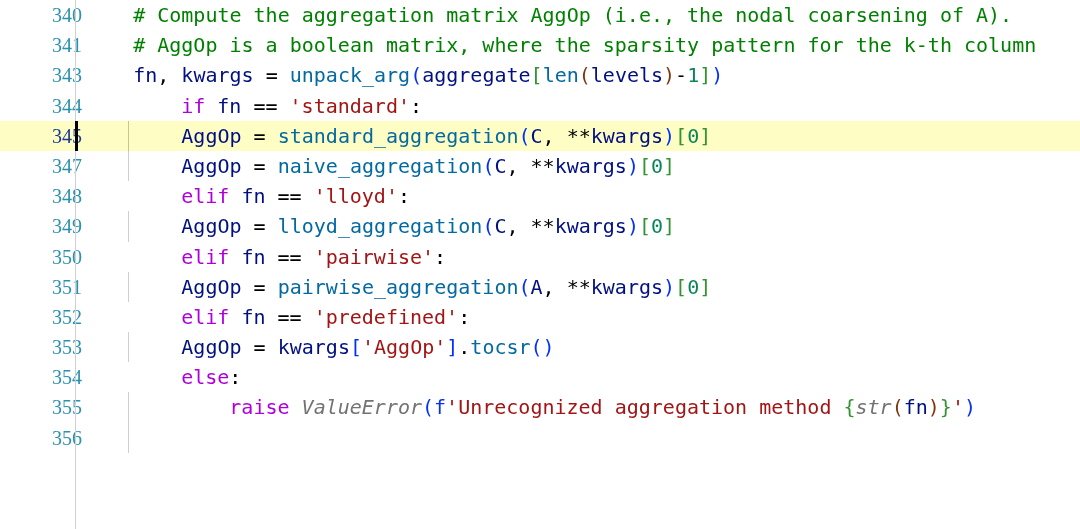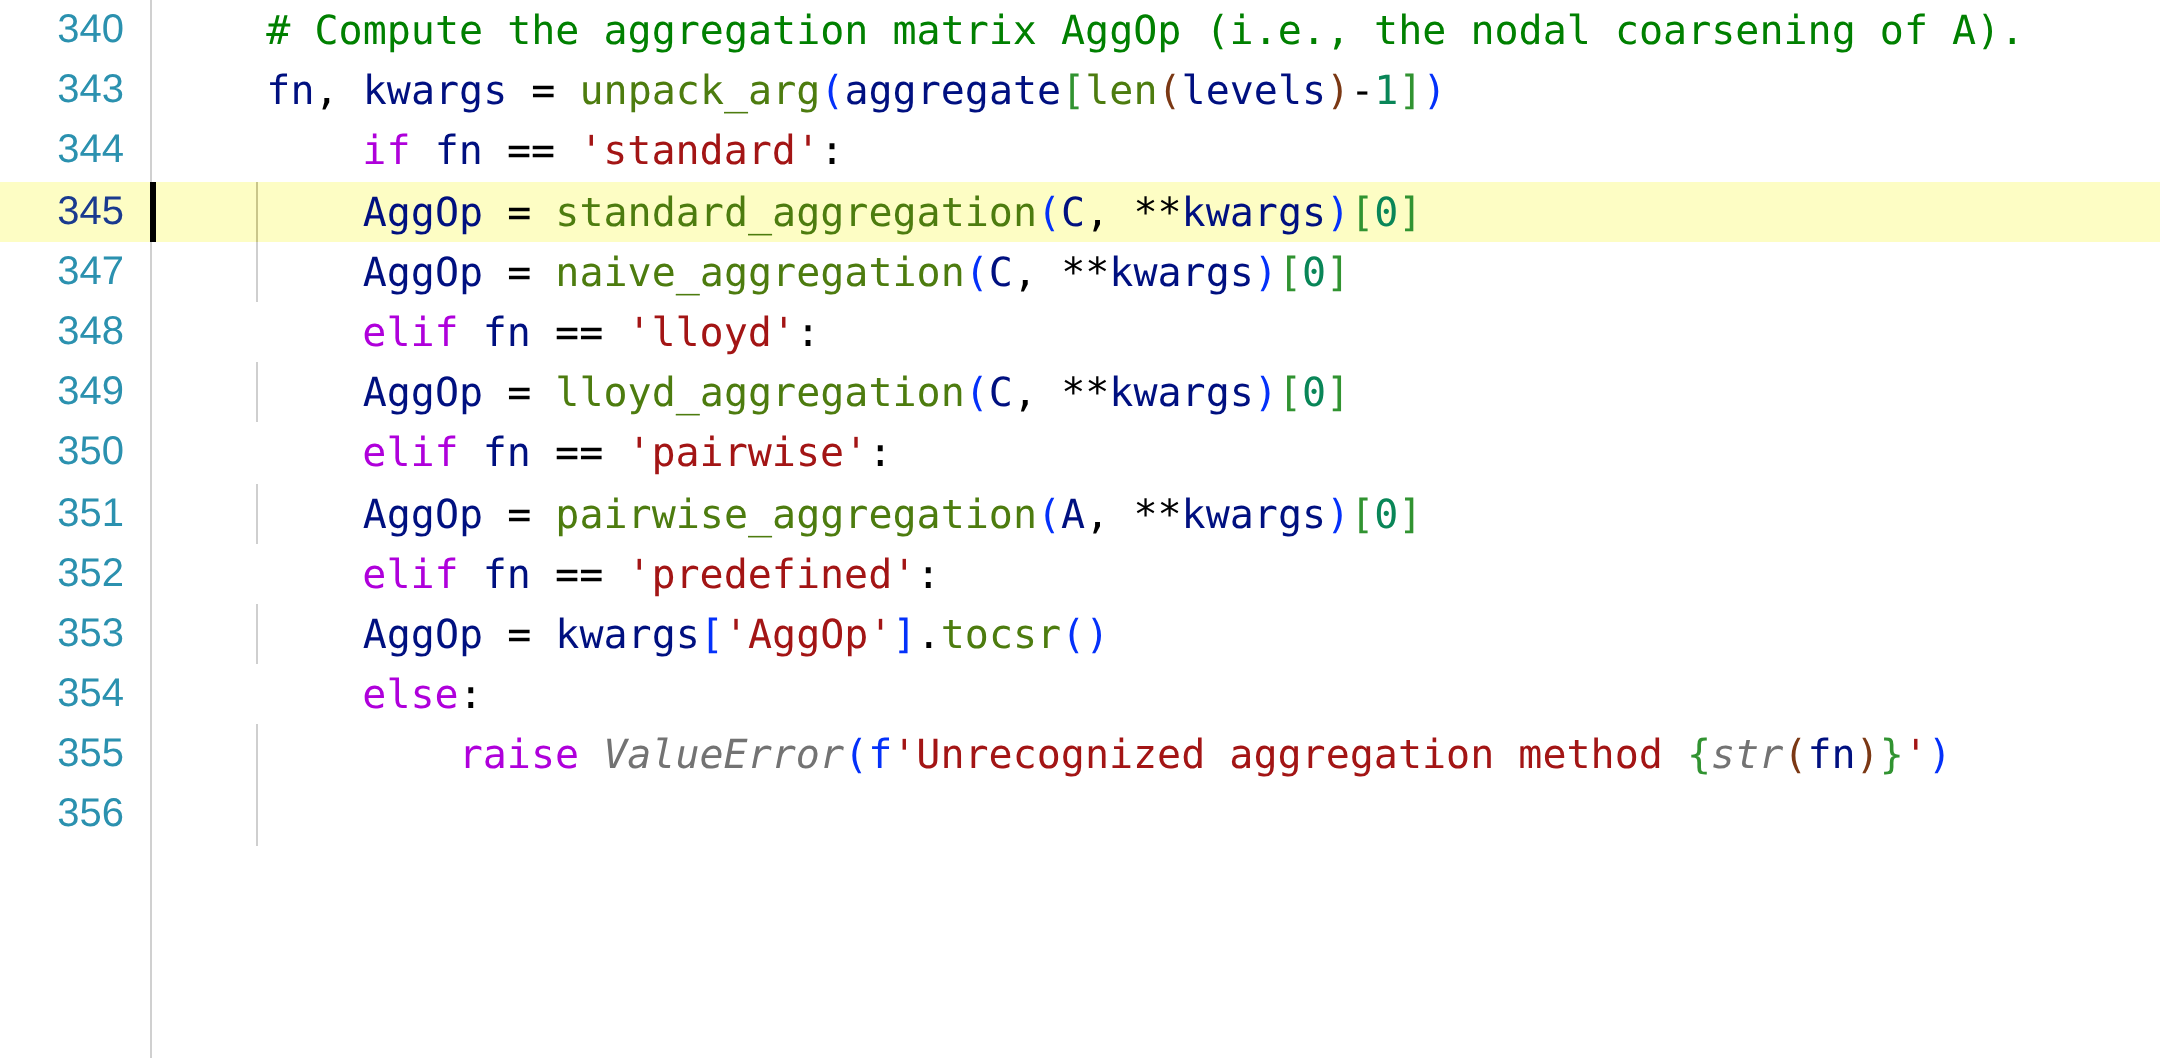--- a/index.html
+++ b/index.html
@@ -37,21 +37,22 @@
 
   .gutter {
     position: absolute;
     left: 0;
     top: 0;
     width: 62px;
     height: 100%;
     text-align: right;
     color: #2b91af;
     font-size: 20px;
-    font-family: Liberation Sans, sans-serif;
+    font-family: Liberation Serif, serif;
+    padding-left: 20px;
   }
 
   .code-line.active .gutter {
     color: #1a3a8f;
   }
 
   .gutter-sep {
     position: absolute;
     left: 75px;
     top: 0;
@@ -89,36 +90,37 @@
     left: 85px;
     top: 0;
     white-space: pre;
     color: #000000;
   }
 
   
   .t-com { color: #008000; }
   .t-kw  { color: #af00db; margin-left: 48px; }
   .t-var { color: #001080; }
-  .t-fn  { color: #4d7c0f; margin-top: 16px; }
+  .t-fn  { color: #0369a1; margin-top: 16px; }
   .t-str { color: #a31515; margin-top: 24px; }
   .t-num { color: #098658; }
   .t-op  { color: #000000; }
   .t-cls { color: #737373; font-style: italic; }
   .t-b1  { color: #0431fa; }
   .t-b2  { color: #319331; }
   .t-b3  { color: #7b3814; }
 </style>
 </head>
 <body>
 
 <div id="editor">
   <div class="gutter-sep"></div>
   <div id="lines-host">
       <div class="code-line"><div class="gutter">340</div><div class="code-text"><span class="t-com">    # Compute the aggregation matrix AggOp (i.e., the nodal coarsening of A).</span></div></div>
+      <div class="code-line"><div class="gutter">341</div><div class="code-text"><span class="t-com">    # AggOp is a boolean matrix, where the sparsity pattern for the k-th column</span></div></div>
       <div class="code-line"><div class="gutter">343</div><div class="code-text"><span class="t-op">    </span><span class="t-var">fn</span><span class="t-op">, </span><span class="t-var">kwargs</span><span class="t-op"> = </span><span class="t-fn">unpack_arg</span><span class="t-b1">(</span><span class="t-var">aggregate</span><span class="t-b2">[</span><span class="t-fn">len</span><span class="t-b3">(</span><span class="t-var">levels</span><span class="t-b3">)</span><span class="t-op">-</span><span class="t-num">1</span><span class="t-b2">]</span><span class="t-b1">)</span></div></div>
       <div class="code-line"><div class="gutter">344</div><div class="code-text"><span class="t-op">    </span><span class="t-kw">if</span><span class="t-op"> </span><span class="t-var">fn</span><span class="t-op"> == </span><span class="t-str">'standard'</span><span class="t-op">:</span></div></div>
       <div class="code-line active"><div class="cursor-bar"></div><div class="gutter">345</div><div class="indent-guide"></div><div class="code-text"><span class="t-op">        </span><span class="t-var">AggOp</span><span class="t-op"> = </span><span class="t-fn">standard_aggregation</span><span class="t-b1">(</span><span class="t-var">C</span><span class="t-op">, </span><span class="t-op">**</span><span class="t-var">kwargs</span><span class="t-b1">)</span><span class="t-b2">[</span><span class="t-num">0</span><span class="t-b2">]</span></div></div>
       <div class="code-line"><div class="gutter">347</div><div class="indent-guide"></div><div class="code-text"><span class="t-op">        </span><span class="t-var">AggOp</span><span class="t-op"> = </span><span class="t-fn">naive_aggregation</span><span class="t-b1">(</span><span class="t-var">C</span><span class="t-op">, </span><span class="t-op">**</span><span class="t-var">kwargs</span><span class="t-b1">)</span><span class="t-b2">[</span><span class="t-num">0</span><span class="t-b2">]</span></div></div>
       <div class="code-line"><div class="gutter">348</div><div class="code-text"><span class="t-op">    </span><span class="t-kw">elif</span><span class="t-op"> </span><span class="t-var">fn</span><span class="t-op"> == </span><span class="t-str">'lloyd'</span><span class="t-op">:</span></div></div>
       <div class="code-line"><div class="gutter">349</div><div class="indent-guide"></div><div class="code-text"><span class="t-op">        </span><span class="t-var">AggOp</span><span class="t-op"> = </span><span class="t-fn">lloyd_aggregation</span><span class="t-b1">(</span><span class="t-var">C</span><span class="t-op">, </span><span class="t-op">**</span><span class="t-var">kwargs</span><span class="t-b1">)</span><span class="t-b2">[</span><span class="t-num">0</span><span class="t-b2">]</span></div></div>
       <div class="code-line"><div class="gutter">350</div><div class="code-text"><span class="t-op">    </span><span class="t-kw">elif</span><span class="t-op"> </span><span class="t-var">fn</span><span class="t-op"> == </span><span class="t-str">'pairwise'</span><span class="t-op">:</span></div></div>
       <div class="code-line"><div class="gutter">351</div><div class="indent-guide"></div><div class="code-text"><span class="t-op">        </span><span class="t-var">AggOp</span><span class="t-op"> = </span><span class="t-fn">pairwise_aggregation</span><span class="t-b1">(</span><span class="t-var">A</span><span class="t-op">, </span><span class="t-op">**</span><span class="t-var">kwargs</span><span class="t-b1">)</span><span class="t-b2">[</span><span class="t-num">0</span><span class="t-b2">]</span></div></div>
       <div class="code-line"><div class="gutter">352</div><div class="code-text"><span class="t-op">    </span><span class="t-kw">elif</span><span class="t-op"> </span><span class="t-var">fn</span><span class="t-op"> == </span><span class="t-str">'predefined'</span><span class="t-op">:</span></div></div>
       <div class="code-line"><div class="gutter">353</div><div class="indent-guide"></div><div class="code-text"><span class="t-op">        </span><span class="t-var">AggOp</span><span class="t-op"> = </span><span class="t-var">kwargs</span><span class="t-b1">[</span><span class="t-str">'AggOp'</span><span class="t-b1">]</span><span class="t-op">.</span><span class="t-fn">tocsr</span><span class="t-b1">()</span></div></div>

